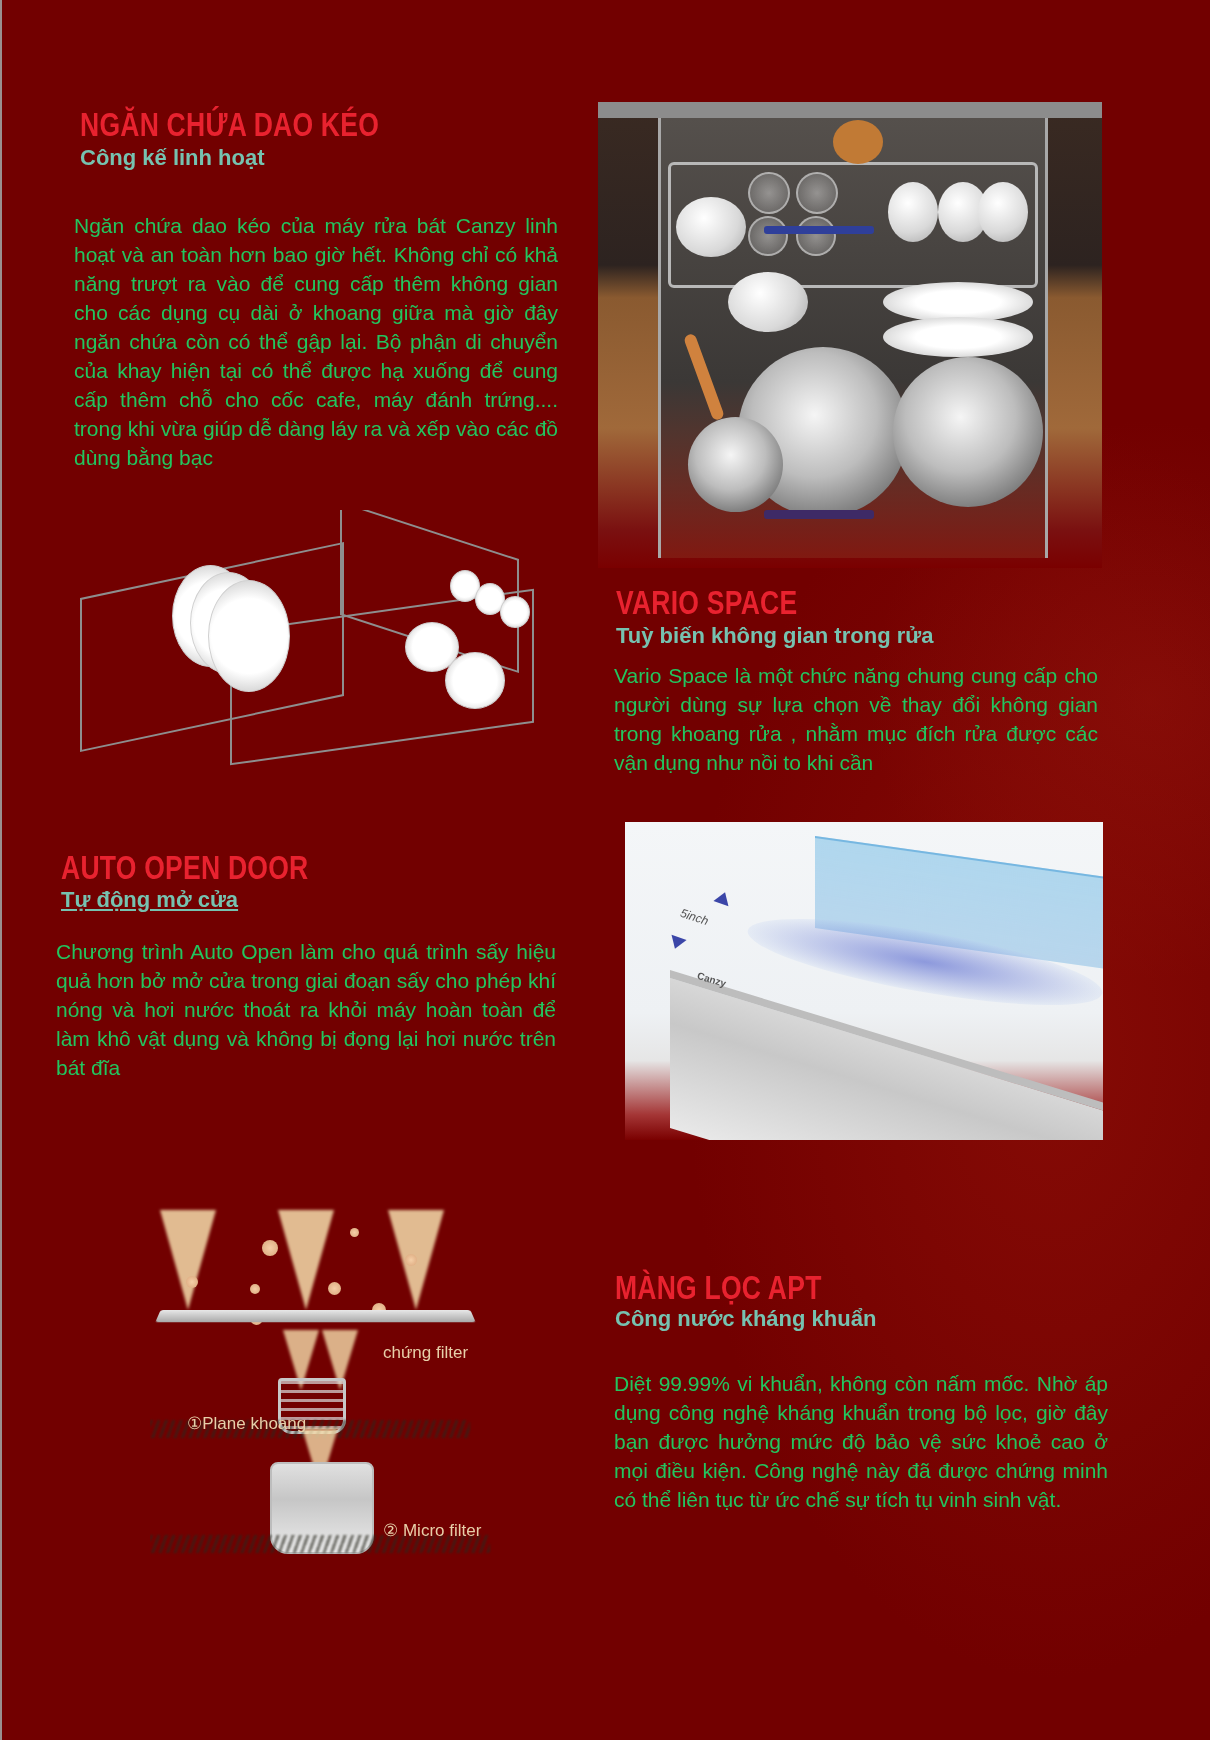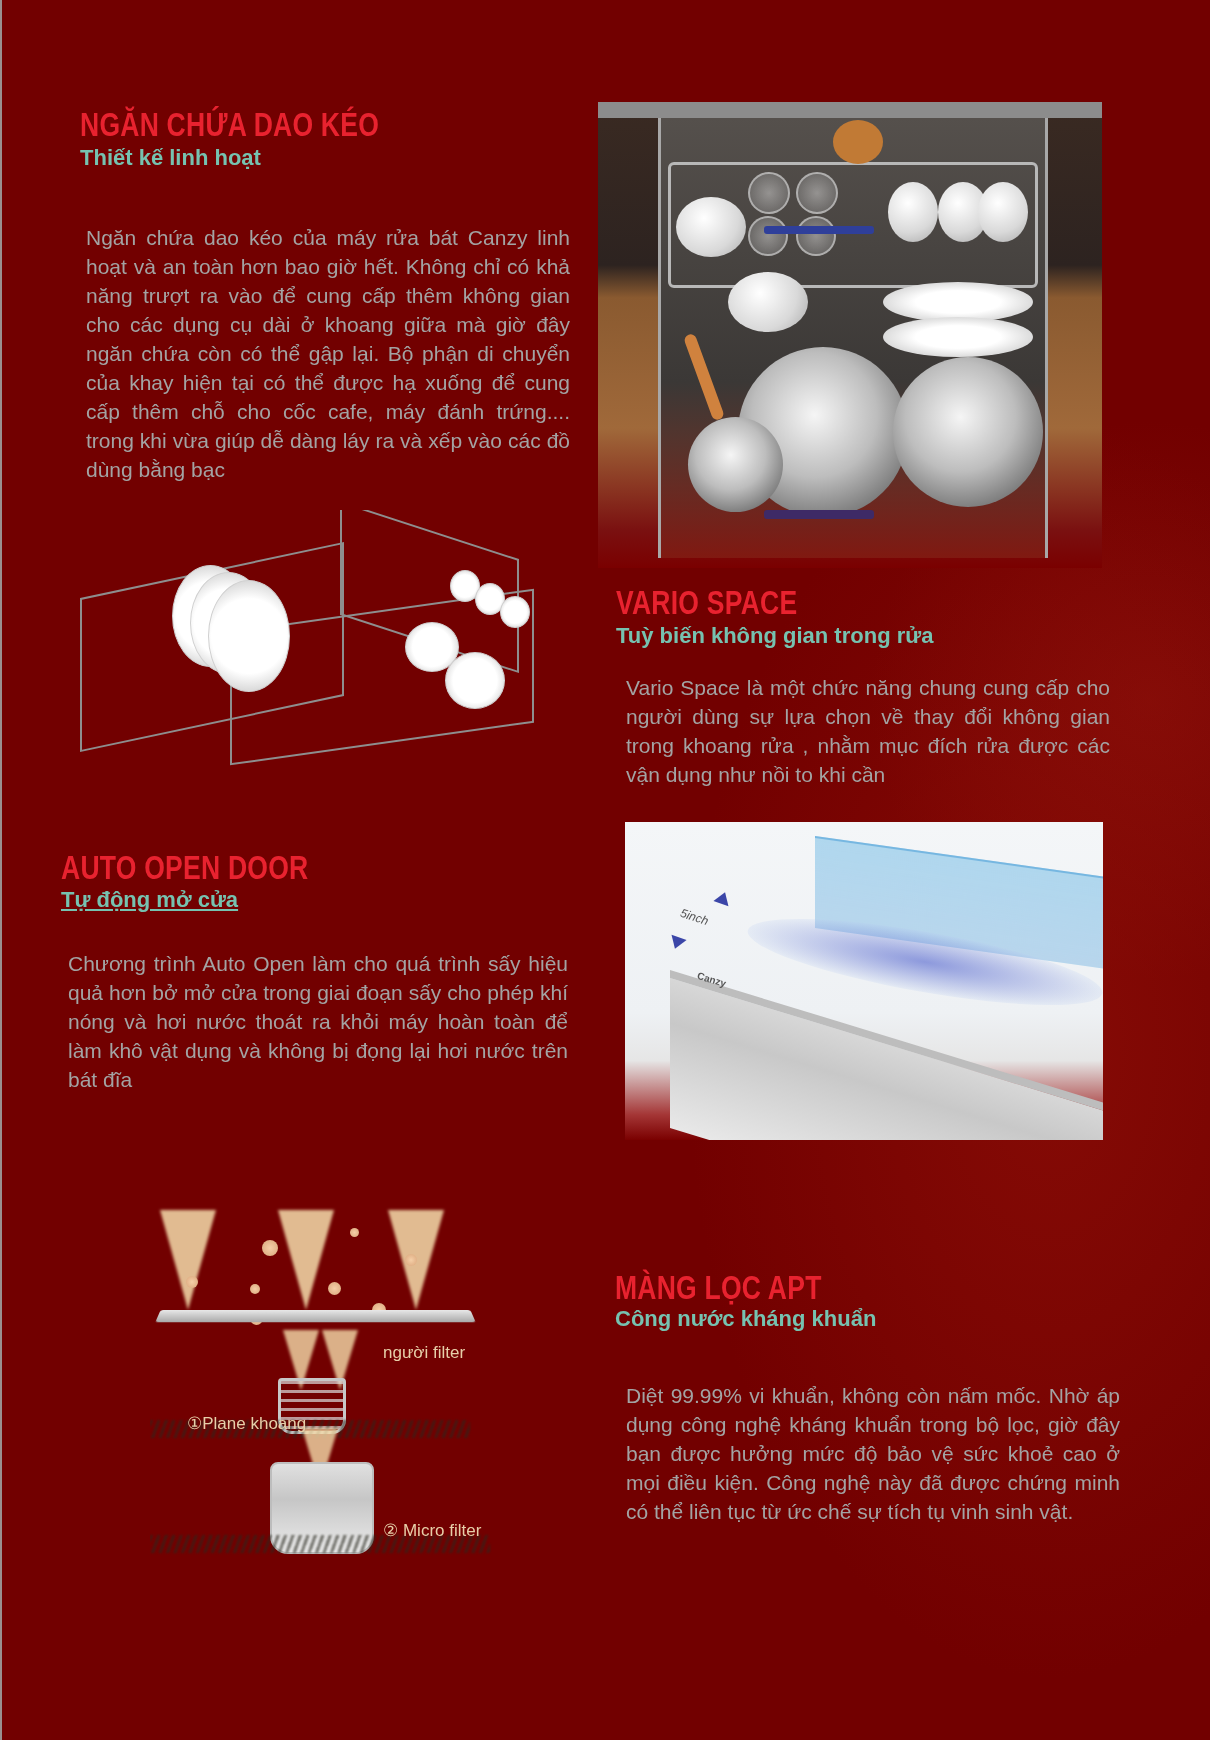--- a/index.html
+++ b/index.html
@@ -22,23 +22,23 @@
     color: #e8222f; font-size: 34px; line-height: 36px;
     transform: scaleX(0.78); transform-origin: left top; letter-spacing: 0.3px;
     white-space: nowrap;
   }
   .subtitle {
     position: absolute; margin: 0;
     font-family: "Liberation Sans", sans-serif; font-weight: 700;
     color: #76c2b0; font-size: 22px; line-height: 26px; white-space: nowrap;
   }
   .body-text {
-    position: absolute; margin: 12px;
+    position: absolute; margin: 0;
     font-family: "Liberation Sans", sans-serif;
-    color: #a3a3a3; font-size: 21px; line-height: 29px;
+    color: #22c55e; font-size: 21px; line-height: 29px;
     text-align: justify; text-align-last: left;
   }
   .photo { position: absolute; overflow: hidden; }
 
   
   #photo-dishwasher {
     left: 598px; top: 102px; width: 504px; height: 466px;
     background: linear-gradient(180deg, #3a2a22 0%, #2d2320 35%, #8a5a30 42%, #a0693a 70%, #7a1010 92%, #7a0000 100%);
   }
   #photo-dishwasher .topbar { position:absolute; left:0; top:0; width:100%; height:16px; background:#8c8c8c; }
@@ -86,21 +86,21 @@
   .shadow-grid { position:absolute; height:18px; background: repeating-linear-gradient(110deg, rgba(40,40,30,0.6) 0 3px, transparent 3px 7px); filter: blur(1px); }
   .filter-label { position:absolute; font-family:"Liberation Sans", sans-serif; font-size:17px; color:#e7cfa9; white-space:nowrap; }
 </style>
 </head>
 <body>
 
 <div class="bg-glow"></div>
 <div class="left-edge"></div>
 
 <h2 class="heading" style="left:80px; top:106px;">NGĂN CHỨA DAO KÉO</h2>
-<div class="subtitle" style="left:80px; top:145px;">Thiết kế linh hoạt</div>
+<div class="subtitle" style="left:80px; top:145px;">Công kế linh hoạt</div>
 <p class="body-text" style="left:74px; top:211px; width:484px;">Ngăn chứa dao kéo của máy rửa bát Canzy linh hoạt và an toàn hơn bao giờ hết. Không chỉ có khả năng  trượt ra vào để cung cấp thêm không gian cho các dụng cụ dài ở khoang giữa mà giờ đây ngăn chứa còn có thể gập lại. Bộ phận di chuyển của khay hiện tại có thể được hạ xuống để cung cấp thêm chỗ cho cốc cafe, máy đánh trứng.... trong khi vừa giúp dễ dàng láy ra và xếp vào các đồ dùng bằng bạc</p>
 
 <div class="photo" id="photo-dishwasher">
   <div class="topbar"></div>
   <div class="tub"></div>
   <div class="rack-upper"></div>
   <div class="cutting-board"></div>
   <div class="cup" style="left:78px; top:95px; width:70px; height:60px;"></div>
   <div class="glass" style="left:150px; top:70px; width:38px; height:38px;"></div>
   <div class="glass" style="left:198px; top:70px; width:38px; height:38px;"></div>
@@ -165,20 +165,20 @@
   <div class="particle" style="left:222px; top:103px; width:14px; height:14px;"></div>
   <div class="particle" style="left:100px; top:112px; width:13px; height:13px;"></div>
   <div class="mesh-plate"></div>
   <div class="beam small" style="left:133px; top:130px;"></div>
   <div class="beam small" style="left:172px; top:130px;"></div>
   <div class="basket"></div>
   <div class="shadow-grid" style="left:0px; top:220px; width:320px;"></div>
   <div class="beam small" style="left:152px; top:228px;"></div>
   <div class="micro"></div>
   <div class="shadow-grid" style="left:0px; top:335px; width:340px;"></div>
-  <div class="filter-label" style="left:233px; top:143px;">người filter</div>
+  <div class="filter-label" style="left:233px; top:143px;">chứng filter</div>
   <div class="filter-label" style="left:37px; top:213px;">①Plane khoang</div>
   <div class="filter-label" style="left:233px; top:320px;">② Micro filter</div>
 </div>
 
 <h2 class="heading" style="left:615px; top:1269px;">MÀNG LỌC APT</h2>
 <div class="subtitle" style="left:615px; top:1306px;">Công nước kháng khuẩn</div>
 <p class="body-text" style="left:614px; top:1369px; width:494px;">Diệt 99.99% vi khuẩn, không còn nấm mốc. Nhờ áp dụng công nghệ kháng khuẩn trong bộ lọc, giờ đây bạn được hưởng mức độ bảo vệ sức khoẻ cao ở mọi điều kiện. Công nghệ này đã được chứng minh có thể liên tục từ ức chế sự tích tụ vinh sinh vật.</p>
 
 </body></html>

